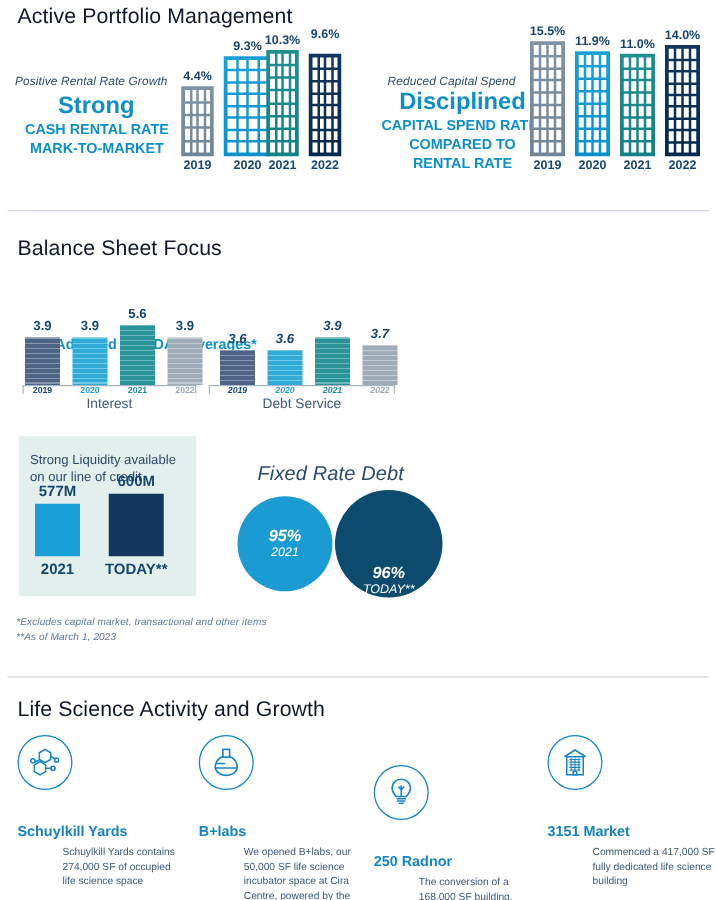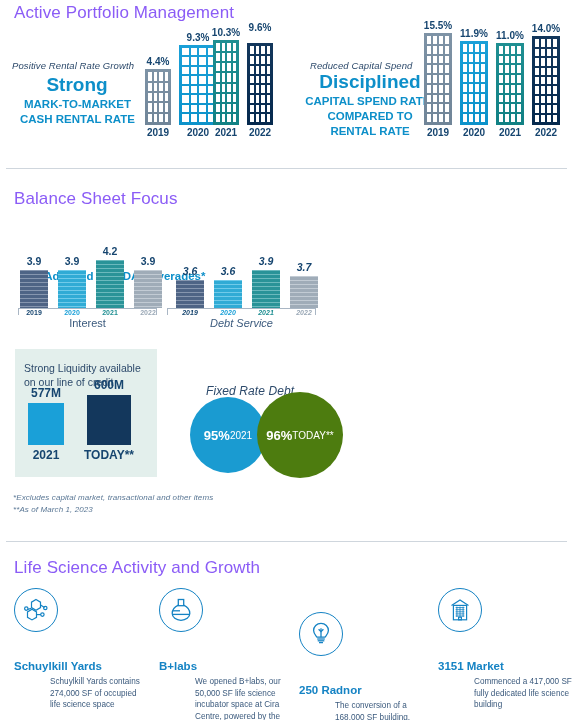--- a/index.html
+++ b/index.html
@@ -9,21 +9,21 @@
     background: #ffffff;
     font-family: "Liberation Sans", sans-serif;
     overflow: hidden;
   }
   .page { position: relative; width: 573px; height: 720px; background:#fff; }
 
   
   .sect-title {
     position: absolute;
     font-size: 17px;
-    color: #8b5cf6;
+    color: #0f172a;
     letter-spacing: .1px;
     font-weight: 400;
     white-space: nowrap;
   }
   .divider {
     position: absolute;
     left: 6px; right: 6px;
     height: 1px;
     background: #cfd6dd;
   }
@@ -189,22 +189,24 @@
     white-space: nowrap;
   }
 
   
   .circle {
     position: absolute;
     border-radius: 50%;
     color: #fff;
     text-align: center;
     display: flex;
+    flex-direction: column;
     align-items: center;
     justify-content: center;
+    font-style: italic;
   }
   .circle .pct { font-size: 13px; font-weight: bold; line-height: 15px; }
   .circle .sub { font-size: 10px; line-height: 13px; }
 
   .footnote {
     position: absolute;
     font-style: italic;
     font-size: 8px;
     color: #5a7795;
     white-space: nowrap;
@@ -237,22 +239,22 @@
 </head>
 <body>
 
 <div class="page">
 
   <div class="sect-title" style="left:14px; top:3px;">Active Portfolio Management</div>
 
   <div class="ital-label" style="left:12px; top:60px;">Positive Rental Rate Growth</div>
   <div class="big-blue" style="left:12px; top:74px; width:130px;">Strong</div>
   <div class="caps-blue" style="left:5px; top:97px; width:145px;">
+    <div>CASH RENTAL RATE</div>
     <div>MARK-TO-MARKET</div>
-    <div>CASH RENTAL RATE</div>
   </div>
 
   <div class="bldg-group" id="chart-left-buildings" style="left:145px; top:20px; width:125px; height:120px;">
       <div class="bldg" style="left: 0px; width: 26px; height: 55.7864px;">
         <div class="bldg-body" style="height: 55.7864px; background: linear-gradient(rgb(126, 147, 166) 0%, rgb(112, 133, 152) 100%);">
           <div class="bldg-windows" style="grid-template-columns: repeat(4, 1fr); grid-template-rows: repeat(5, 1fr);">
             <div class="win"></div>
             <div class="win"></div>
             <div class="win"></div>
             <div class="win"></div>
@@ -590,21 +592,21 @@
         <div class="sbar-val">3.9</div>
         <div class="sbar-year" style="color: rgb(22, 69, 111);">2019</div>
       </div>
       <div class="sbar" style="left: 38px; height: 38.25px;">
         <div class="sbar-body" style="height: 38.25px; background: repeating-linear-gradient(rgba(255, 255, 255, 0.3) 0px, rgba(255, 255, 255, 0.3) 1px, rgba(0, 0, 0, 0.05) 1px, rgba(0, 0, 0, 0.05) 4px) rgb(51, 180, 224);"></div>
         <div class="sbar-val">3.9</div>
         <div class="sbar-year" style="color: rgb(26, 160, 216);">2020</div>
       </div>
       <div class="sbar" style="left: 76px; height: 48px;">
         <div class="sbar-body" style="height: 48px; background: repeating-linear-gradient(rgba(255, 255, 255, 0.3) 0px, rgba(255, 255, 255, 0.3) 1px, rgba(0, 0, 0, 0.05) 1px, rgba(0, 0, 0, 0.05) 4px) rgb(44, 155, 160);"></div>
-        <div class="sbar-val">4.2</div>
+        <div class="sbar-val">5.6</div>
         <div class="sbar-year" style="color: rgb(31, 143, 146);">2021</div>
       </div>
       <div class="sbar" style="left: 114px; height: 38.25px;">
         <div class="sbar-body" style="height: 38.25px; background: repeating-linear-gradient(rgba(255, 255, 255, 0.3) 0px, rgba(255, 255, 255, 0.3) 1px, rgba(0, 0, 0, 0.05) 1px, rgba(0, 0, 0, 0.05) 4px) rgb(168, 181, 194);"></div>
         <div class="sbar-val">3.9</div>
         <div class="sbar-year" style="color: rgb(154, 168, 182);">2022</div>
       </div>
     </div>
   <div class="bracket" style="left:18px; top:308px; width:139px;"></div>
   <div class="group-name" style="left:18px; top:317px; width:139px;">Interest</div>
@@ -625,45 +627,45 @@
         <div class="sbar-val">3.9</div>
         <div class="sbar-year" style="color: rgb(31, 143, 146);">2021</div>
       </div>
       <div class="sbar" style="left: 114px; height: 31.75px;">
         <div class="sbar-body" style="height: 31.75px; background: repeating-linear-gradient(rgba(255, 255, 255, 0.3) 0px, rgba(255, 255, 255, 0.3) 1px, rgba(0, 0, 0, 0.05) 1px, rgba(0, 0, 0, 0.05) 4px) rgb(168, 181, 194);"></div>
         <div class="sbar-val">3.7</div>
         <div class="sbar-year" style="color: rgb(154, 168, 182);">2022</div>
       </div>
     </div>
   <div class="bracket" style="left:167px; top:308px; width:149px;"></div>
-  <div class="group-name" style="left:167px; top:317px; width:149px;font-style:italic;">Debt Service</div>
+  <div class="group-name" style="left:167px; top:317px; width:149px;">Debt Service</div>
 
   <div class="liq-panel" style="left:15px; top:349px; width:142px; height:128px;"></div>
   <div class="liq-head" style="left:24px; top:361px;">
     <div>Strong Liquidity available</div>
     <div>on our line of credit</div>
   </div>
   <div id="chart-liquidity" style="position:absolute; left:24px; top:395px; width:125px; height:50px;">
       <div class="liq-bar" style="left: 4px; width: 36px; height: 42px; background: rgb(26, 160, 216);">
         <div class="liq-val">577M</div>
         <div class="liq-year">2021</div>
       </div>
       <div class="liq-bar" style="left: 63px; width: 44px; height: 50px; background: rgb(19, 55, 92);">
         <div class="liq-val">600M</div>
         <div class="liq-year">TODAY**</div>
       </div>
     </div>
 
-  <div class="ital-label" style="left:206px; top:384px; font-size:12px;">Fixed Rate Debt</div>
+  <div class="ital-label" style="left:206px; top:371px; font-size:16px;">Fixed Rate Debt</div>
   <div id="chart-fixed-rate" style="position:absolute; left:190px; top:392px; width:150px; height:90px;">
       <div class="circle" style="left: 0px; top: 5px; width: 76px; height: 76px; background: rgb(26, 155, 209); z-index: 1;">
         <div class="pct">95%</div>
         <div class="sub">2021</div>
       </div>
-      <div class="circle" style="left: 67px; top: 0px; width: 86px; height: 86px; background: #4d7c0f; z-index: 2;">
+      <div class="circle" style="left: 78px; top: 0px; width: 86px; height: 86px; background: #0c4a6e; z-index: 2; justify-content: flex-end;">
         <div class="pct">96%</div>
         <div class="sub">TODAY**</div>
       </div>
     </div>
 
   <div class="footnote" style="left:13px; top:493px;">*Excludes capital market, transactional and other items</div>
   <div class="footnote" style="left:13px; top:505px;">**As of March 1, 2023</div>
 
   <div class="divider" style="top:541px;"></div>
 

